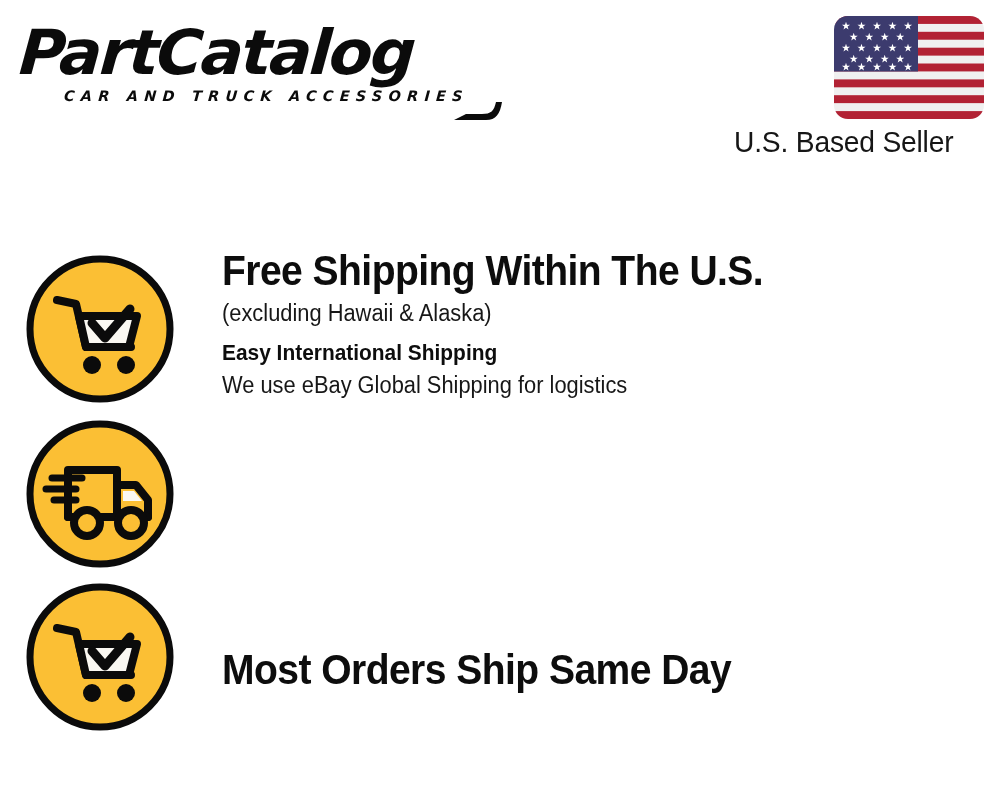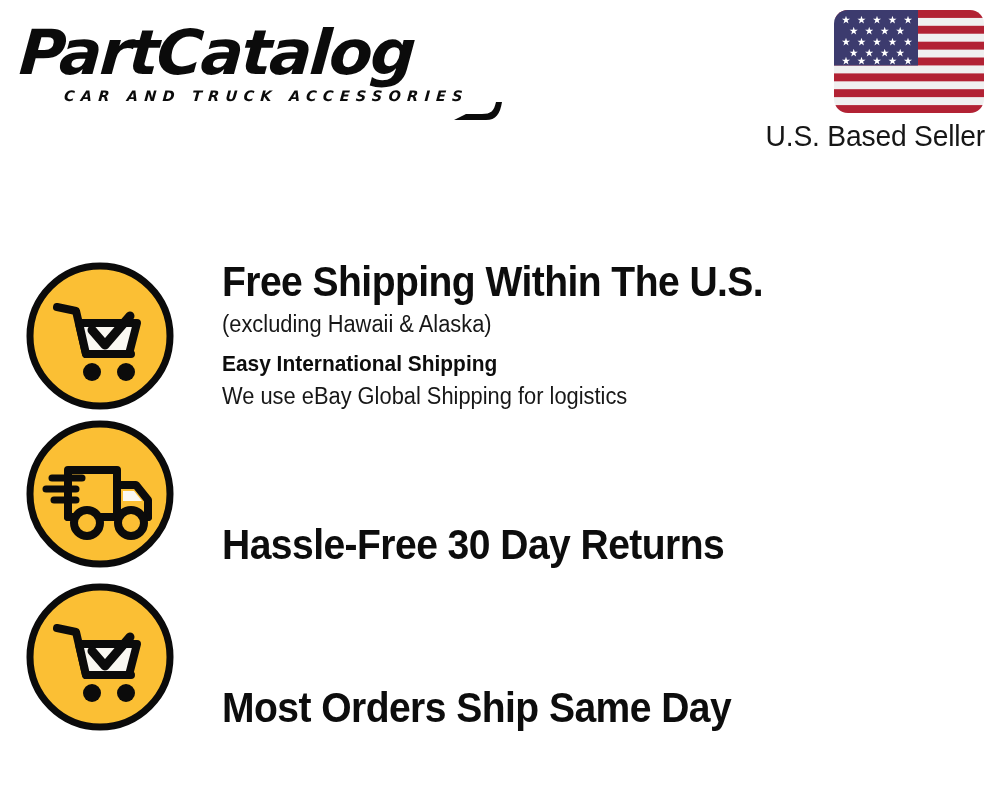--- a/index.html
+++ b/index.html
@@ -60,23 +60,23 @@
     position: absolute;
     left: 430px;
     top: 80px;
     width: 52px;
     height: 22px;
   }
 
   #seller-badge {
     position: absolute;
     right: 12px;
-    top: 10px;
+    top: 16px;
     width: 270px;
-    text-align: right;
+    text-align: left;
   }
   #flag-icon {
     display: block;
     margin-left: auto;
     margin-right: 4px;
     width: 150px;
     height: 103px;
   }
   #seller-label {
     margin-top: 6px;
@@ -97,21 +97,21 @@
     position: absolute;
     top: 222px;
     left: 0;
     width: 1000px;
   }
   .feature-row {
     position: absolute;
     left: 0;
     width: 1000px;
     display: flex;
-    align-items: flex-end;
+    align-items: center;
   }
   #feature-row-0 { top: 0px;   height: 190px; }
   #feature-row-1 { top: 173px; height: 175px; }
   #feature-row-2 { top: 336px; height: 175px; }
 
   .feature-icon-wrap {
     position: relative;
     width: 200px;
     flex: 0 0 200px;
     display: flex;
@@ -286,23 +286,20 @@
 
         <path d="M93 67 H112 L124 82 V99 H93 Z" fill="none" stroke="#0B0B0B" stroke-width="8" stroke-linejoin="round"></path>
         <path d="M99 73 H110 L118 83 H99 Z" fill="#FAF8F2"></path>
 
         <path d="M44 99 H124" stroke="#0B0B0B" stroke-width="8" stroke-linecap="round"></path>
 
         <circle cx="63" cy="105" r="13" fill="#FBBF34" stroke="#0B0B0B" stroke-width="8"></circle>
         <circle cx="107" cy="105" r="13" fill="#FBBF34" stroke="#0B0B0B" stroke-width="8"></circle>
       </svg>
     </div>
-    <div class="feature-text">
-      <div class="feature-title">Hassle-Free 30 Day Returns</div>
-    </div>
   </div>
 
   <div class="feature-row" id="feature-row-2">
     <div class="feature-icon-wrap">
       <svg class="icon-circle" viewBox="0 0 152 152">
         <circle cx="76" cy="76" r="70" fill="#FBBF34" stroke="#0B0B0B" stroke-width="7"></circle>
         <path d="M33 47 L52 51 L62 94 L107 94" fill="none" stroke="#0B0B0B" stroke-width="8" stroke-linecap="round" stroke-linejoin="round"></path>
         <path d="M55 63 L113 63 L105 94 L62 94 Z" fill="#FAF8F2" stroke="#0B0B0B" stroke-width="8" stroke-linejoin="round"></path>
         <path d="M68 70 L81 85 L106 56" fill="none" stroke="#0B0B0B" stroke-width="9" stroke-linecap="round" stroke-linejoin="round"></path>
         <circle cx="68" cy="112" r="9" fill="#0B0B0B"></circle>

